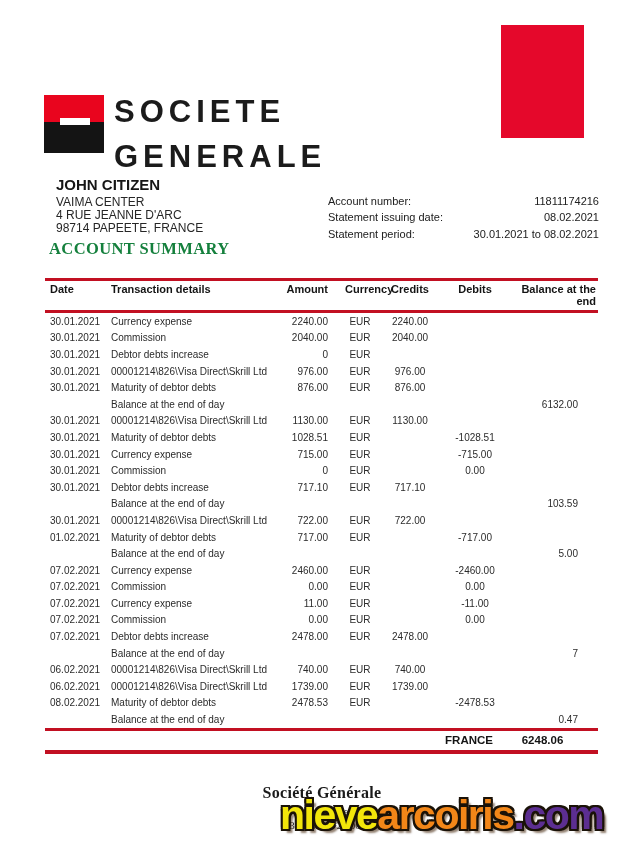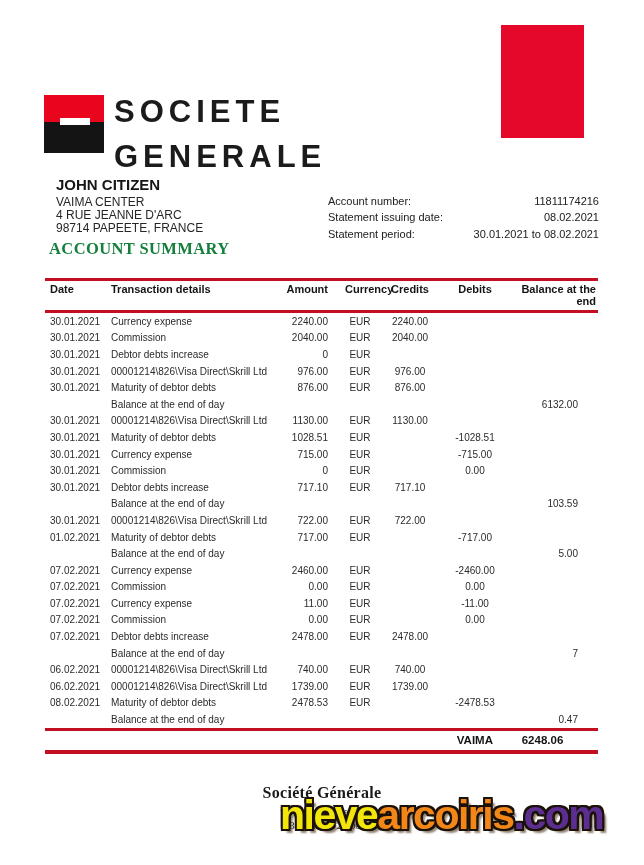--- a/index.html
+++ b/index.html
@@ -347,21 +347,21 @@
     <span class="c-details">Balance at the end of day</span>
     <span class="c-amount"></span>
     <span class="c-currency"></span>
     <span class="c-credits"></span>
     <span class="c-debits"></span>
     <span class="c-balance">0.47</span>
   </div>
 </div>
     <div class="total-row">
       <span class="total-spacer"></span>
-      <span class="total-label">VAIMA</span>
+      <span class="total-label">FRANCE</span>
       <span class="total-value">6248.06</span>
     </div>
   </div>
 
   <div class="footer">
     <div class="footer-bank">Société Générale</div>
     <div class="footer-city">Paris, France</div>
     <div class="footer-phone">+33 1 42 14 20 00</div>
   </div>
 

